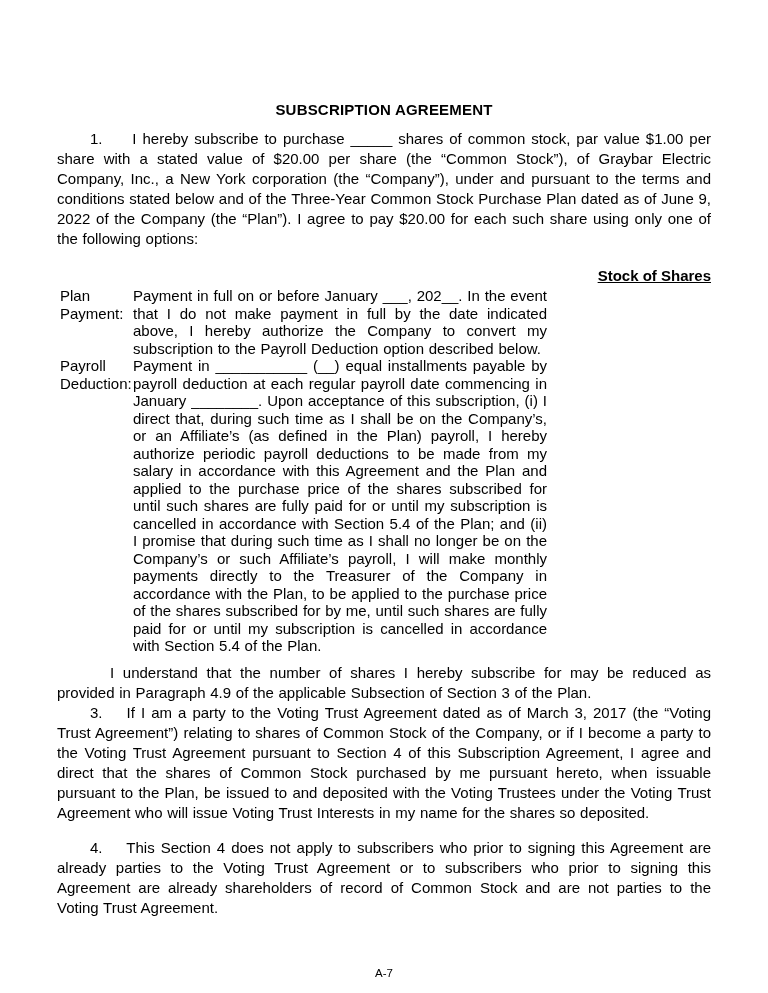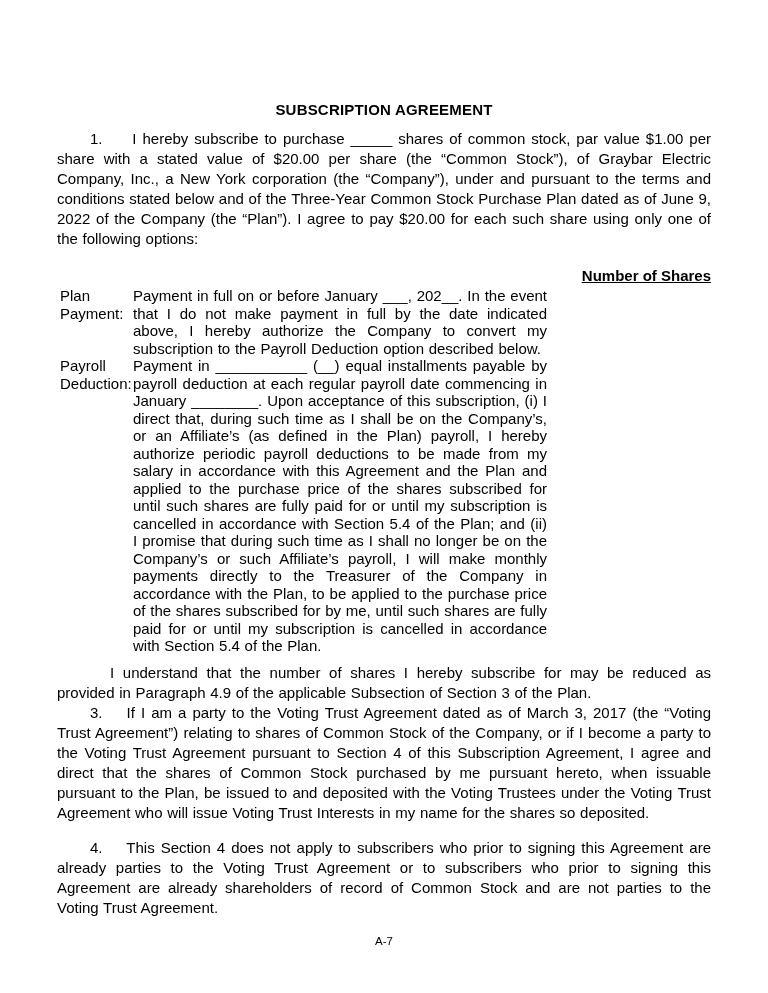--- a/index.html
+++ b/index.html
@@ -72,39 +72,39 @@
   }
   .p3 {
     text-indent: 33px;
   }
   .p4 {
     margin-top: 15px;
     text-indent: 33px;
   }
   .page-number {
     position: absolute;
-    top: 934px;
+    top: 966px;
     left: 0;
     width: 100%;
     text-align: center;
     font-size: 11.5px;
     line-height: 14px;
   }
 </style>
 </head>
 <body>
 
 <div class="page">
   <div class="content">
 
     <h1 class="doc-title">SUBSCRIPTION AGREEMENT</h1>
 
     <p class="para p1">1.&nbsp;&nbsp;&nbsp;&nbsp; I hereby subscribe to purchase _____ shares of common stock, par value $1.00 per share with a stated value of $20.00 per share (the “Common Stock”), of Graybar Electric Company, Inc., a New York corporation (the “Company”), under and pursuant to the terms and conditions stated below and of the Three-Year Common Stock Purchase Plan dated as of June 9, 2022 of the Company (the “Plan”).  I agree to pay $20.00 for each such share using only one of the following options:</p>
 
-    <div class="shares-header">Number of Shares</div>
+    <div class="shares-header">Stock of Shares</div>
 
     <div class="options-table">
       <div class="opt-label">Plan Payment:</div>
       <div class="opt-text">Payment in full on or before January ___, 202__. In the event that I do not make payment in full by the date indicated above, I hereby authorize the Company to convert my subscription to the Payroll Deduction option described below.</div>
       <div class="opt-shares"></div>
 
       <div class="opt-label">Payroll Deduction:</div>
       <div class="opt-text">Payment in ___________ (__) equal installments payable by payroll deduction at each regular payroll date commencing in January ________. Upon acceptance of this subscription, (i) I direct that, during such time as I shall be on the Company’s, or an Affiliate’s (as defined in the  Plan) payroll, I hereby authorize periodic payroll deductions to be made from my salary in accordance with this Agreement and the  Plan and applied to the purchase price of the shares subscribed for until such shares are fully paid for or until my subscription is cancelled in accordance with Section 5.4 of the  Plan; and (ii) I promise that during such time as I shall no longer be on the Company’s or such Affiliate’s payroll, I will make monthly payments directly to the Treasurer of the Company in accordance with the  Plan, to be applied to the purchase price of the shares subscribed for by me, until such shares are fully paid for or until my subscription is cancelled in accordance with Section 5.4 of the Plan.</div>
       <div class="opt-shares"></div>
     </div>

